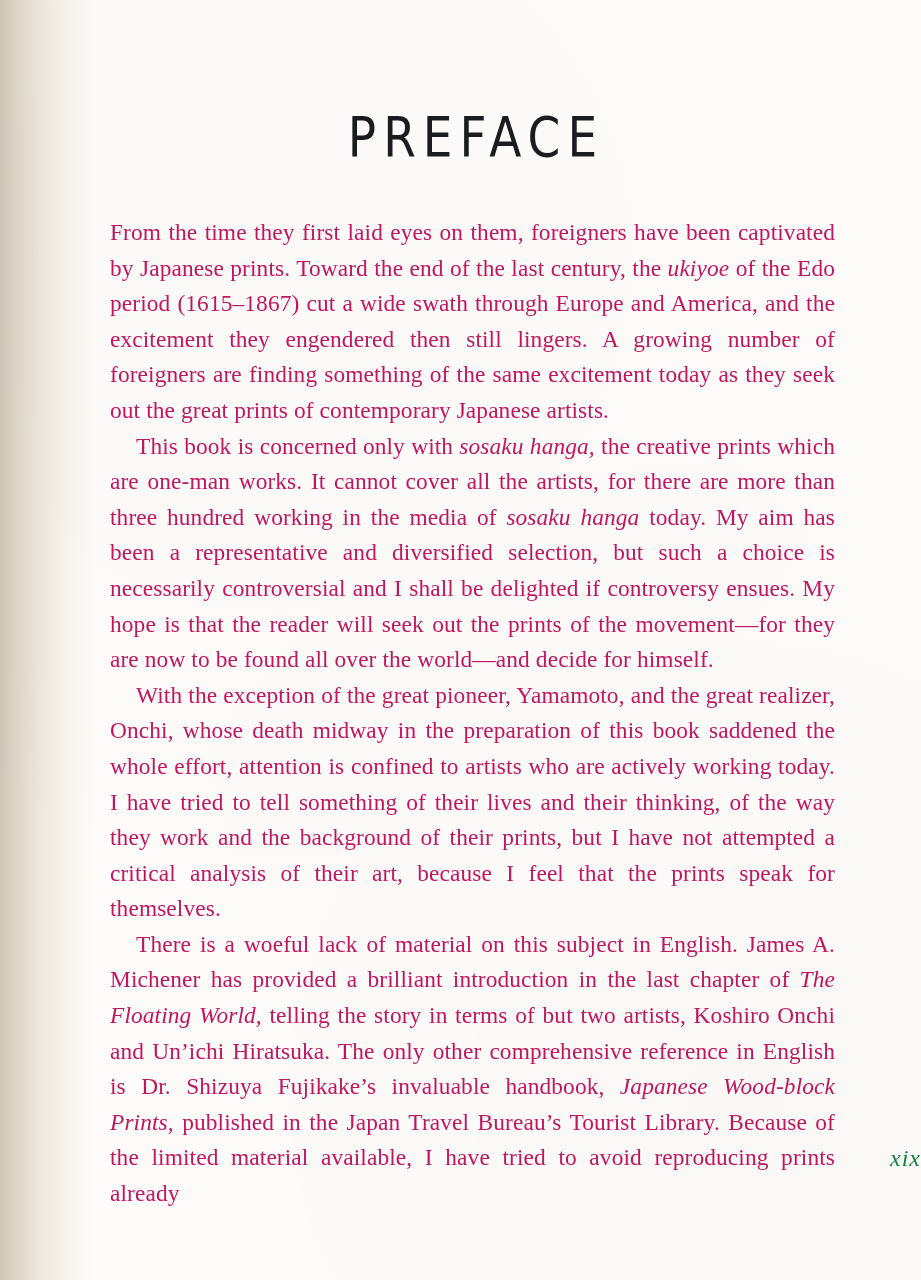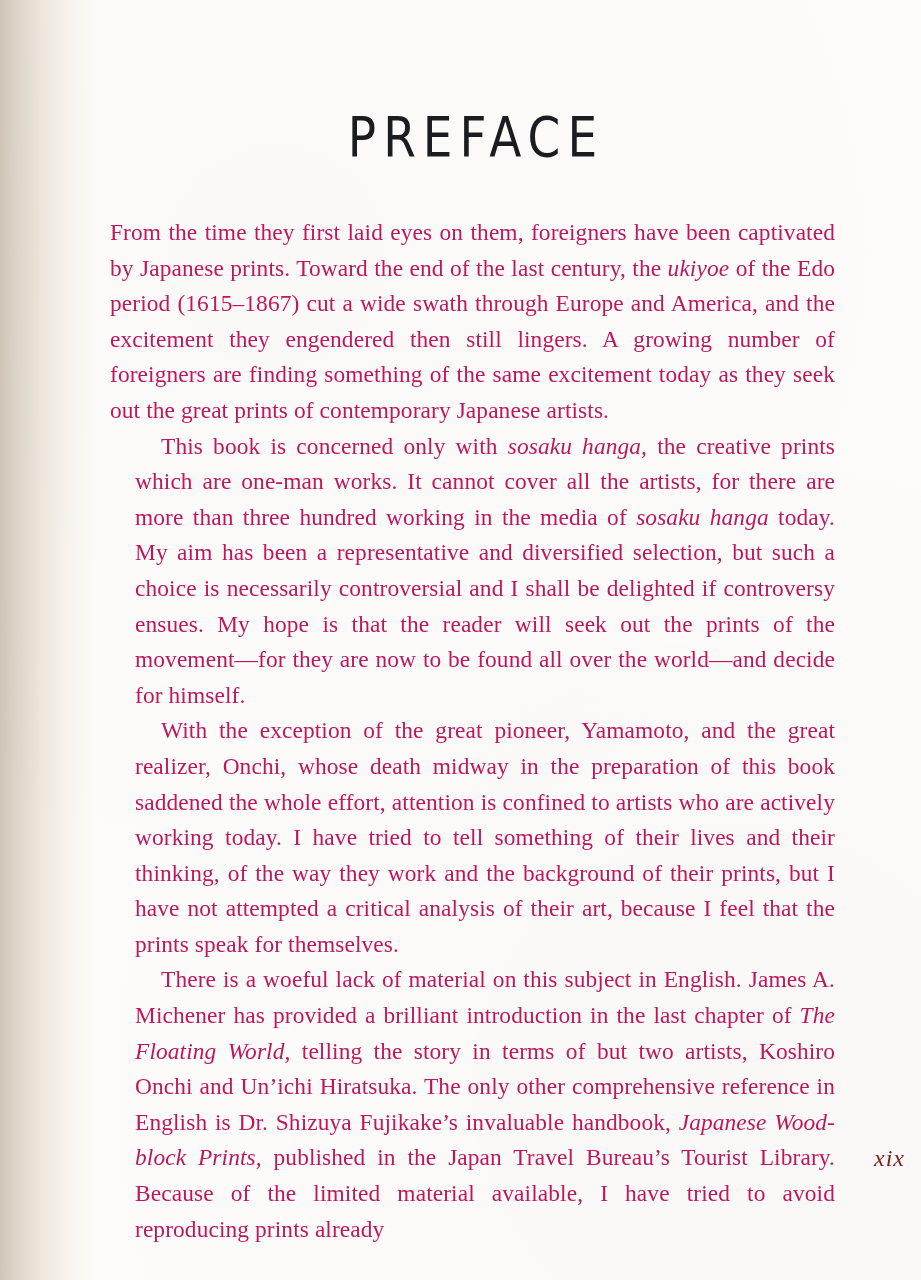--- a/index.html
+++ b/index.html
@@ -66,35 +66,34 @@
     text-align: justify;
     text-justify: inter-word;
     color: #be185d;
     letter-spacing: 0.1px;
   }
   .body-text p {
     margin: 0;
   }
   .body-text p + p {
     text-indent: 26px;
-    margin-left: 25px;
   }
   .body-text i {
     font-style: italic;
   }
   .folio {
     position: absolute;
-    right: 16px;
+    right: 0;
     top: 1145px;
     width: 725px;
     text-align: right;
     font-style: italic;
     font-size: 24px;
     letter-spacing: 1px;
-    color: #7f1d1d;
+    color: #15803d;
   }
 </style>
 </head>
 <body>
 
 <div class="page">
   <div class="gutter-shadow"></div>
   <div class="page-texture"></div>
 
   <div class="content">

